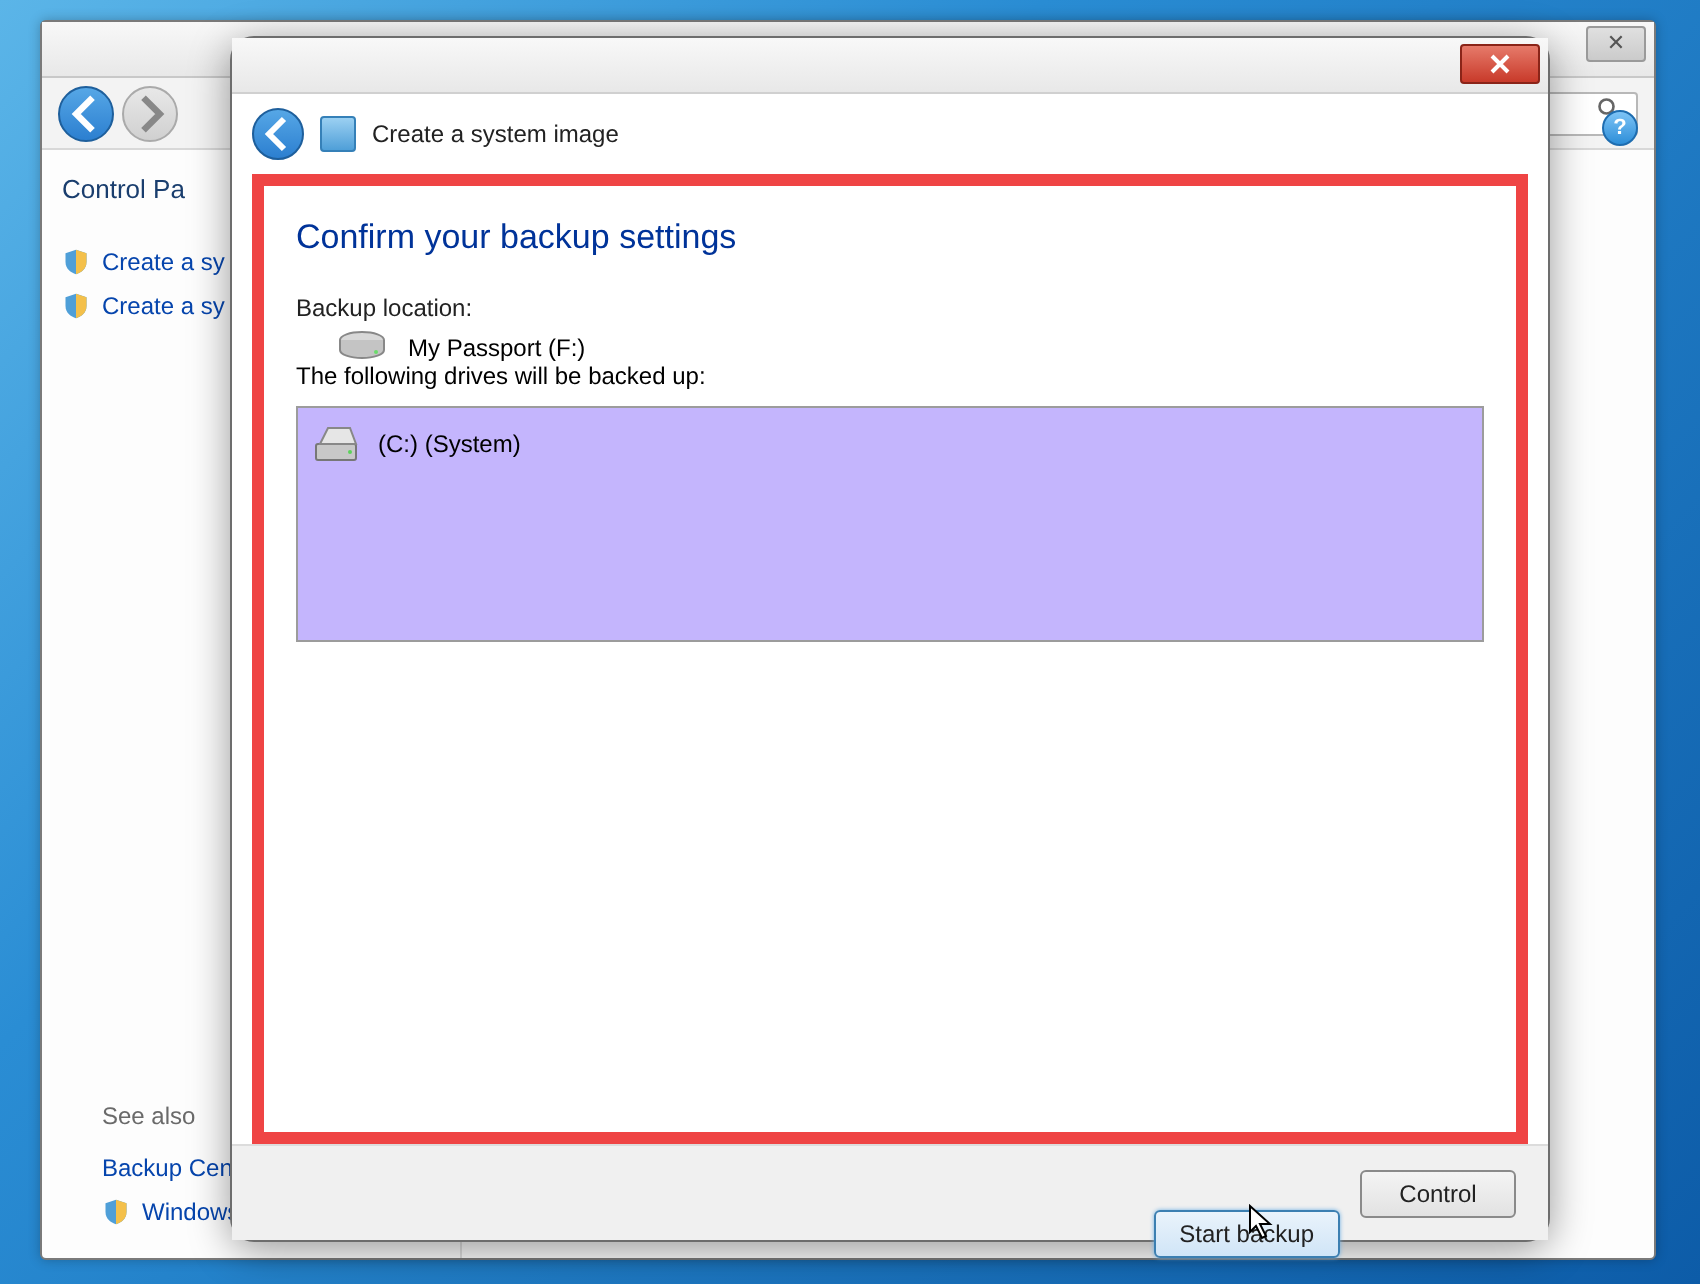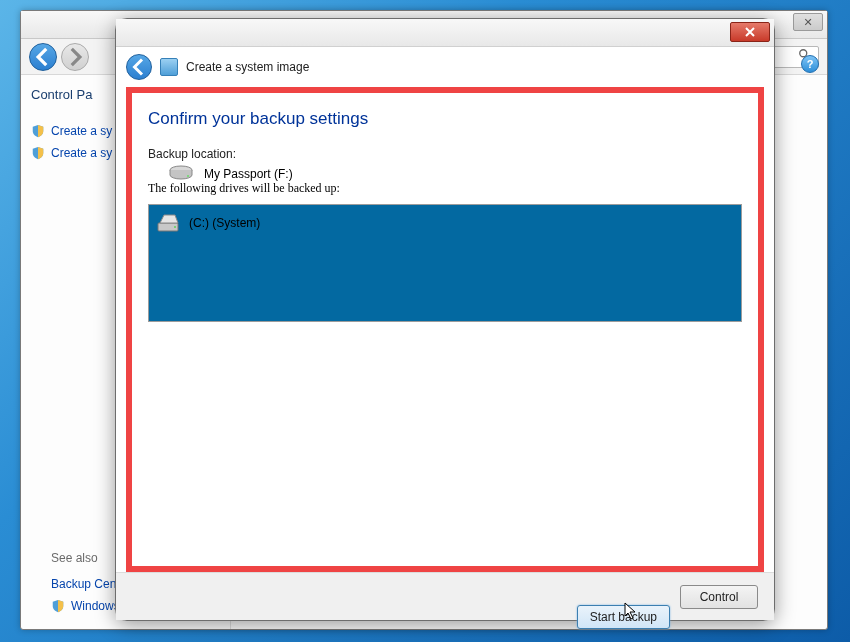--- a/index.html
+++ b/index.html
@@ -148,25 +148,25 @@
   background:#fff;
   padding: 16px 16px;
 }
 .dlg-heading { color:#003399; font-size:17px; font-weight:400; margin-bottom:18px;}
 .lbl { font-size:12px; color:#222; margin-bottom:4px;}
 .loc-row { display:flex; align-items:flex-end; gap:10px; padding-left:20px; }
 .hdd-icon { width:26px;height:16px; }
 .hdd-icon svg{ width:26px;height:16px;}
 .loc-text { font-size:12px; }
 .size-text { font-size:12px; margin-bottom: 60px;}
-.drives-label { font-size:12px; margin-bottom:8px;font-family:Liberation Serif, serif;}
+.drives-label { font-size:12px; margin-bottom:8px;}
 .drives-box {
   border:1px solid #9c9c9c;
   height: 118px;
-  background:#0369a1;
+  background:#c4b5fd;
   padding:8px;
 }
 .drv-row { display:flex; align-items:center; gap:8px;}
 .drv-icon { width:24px;height:20px;}
 .drv-icon svg{width:24px;height:20px;}
 .dlg-footer {
   height: 48px;
   background:#f0f0f0;
   border-top:1px solid #dcdcdc;
   display:flex;

